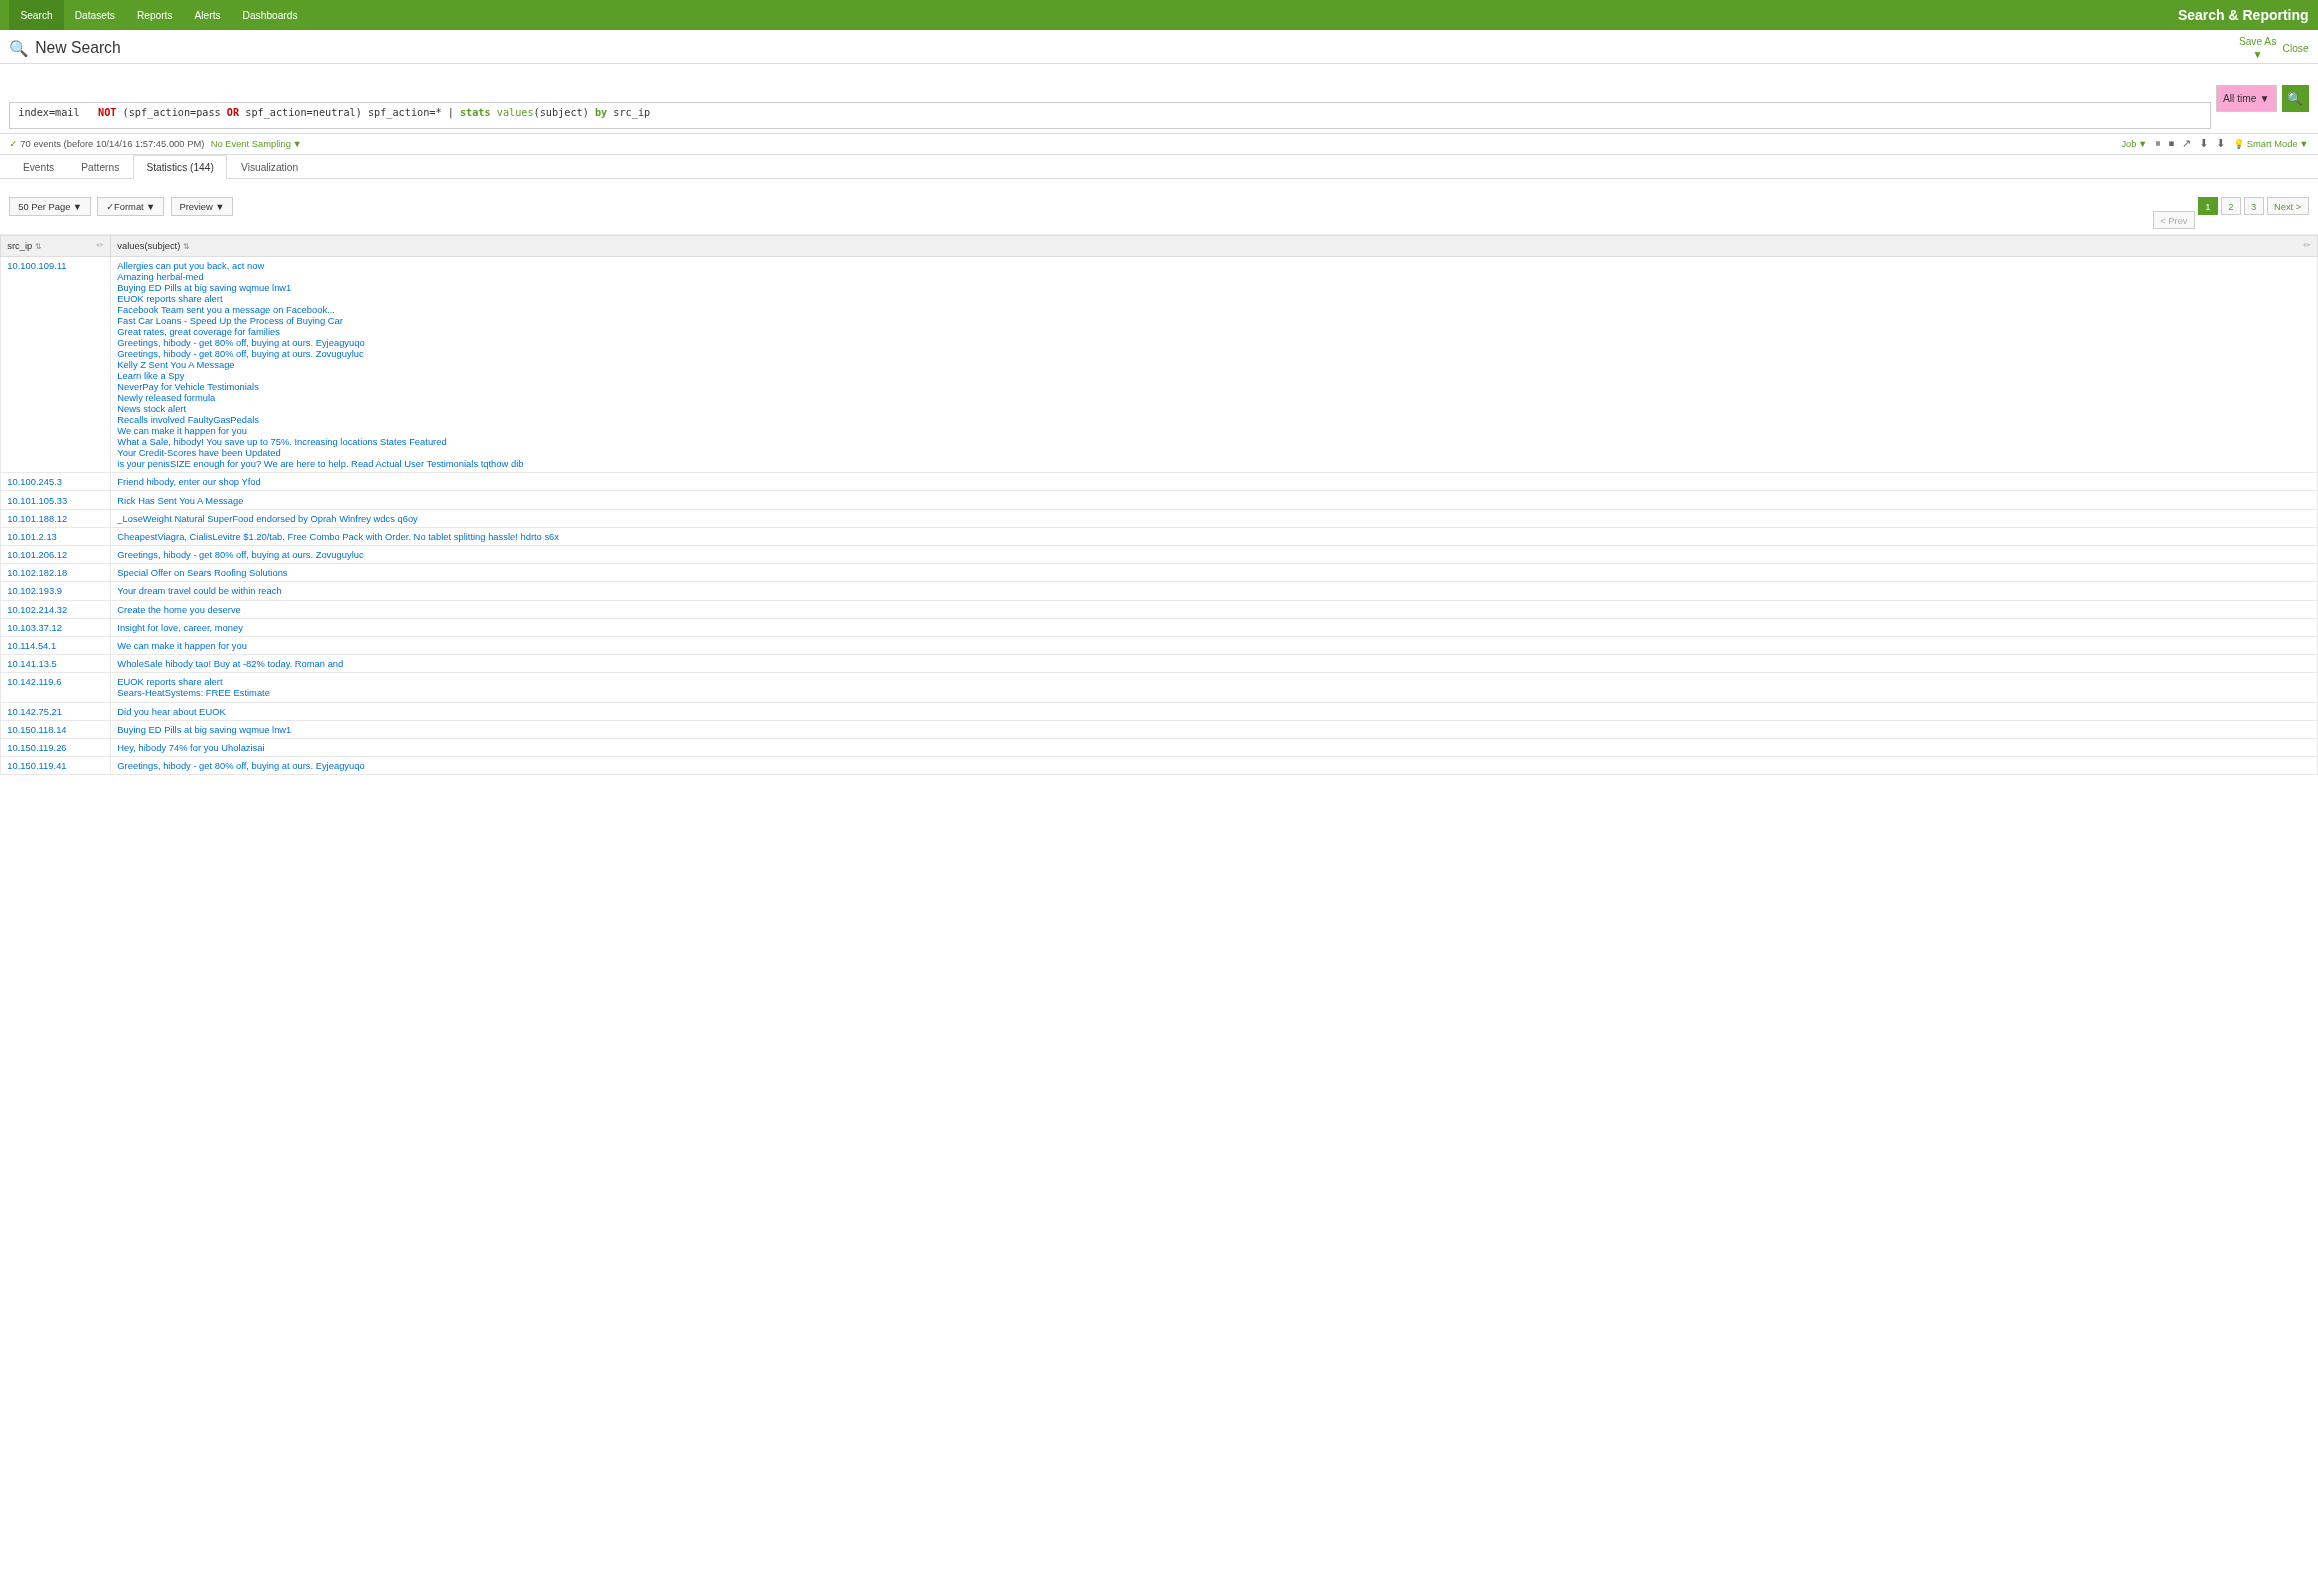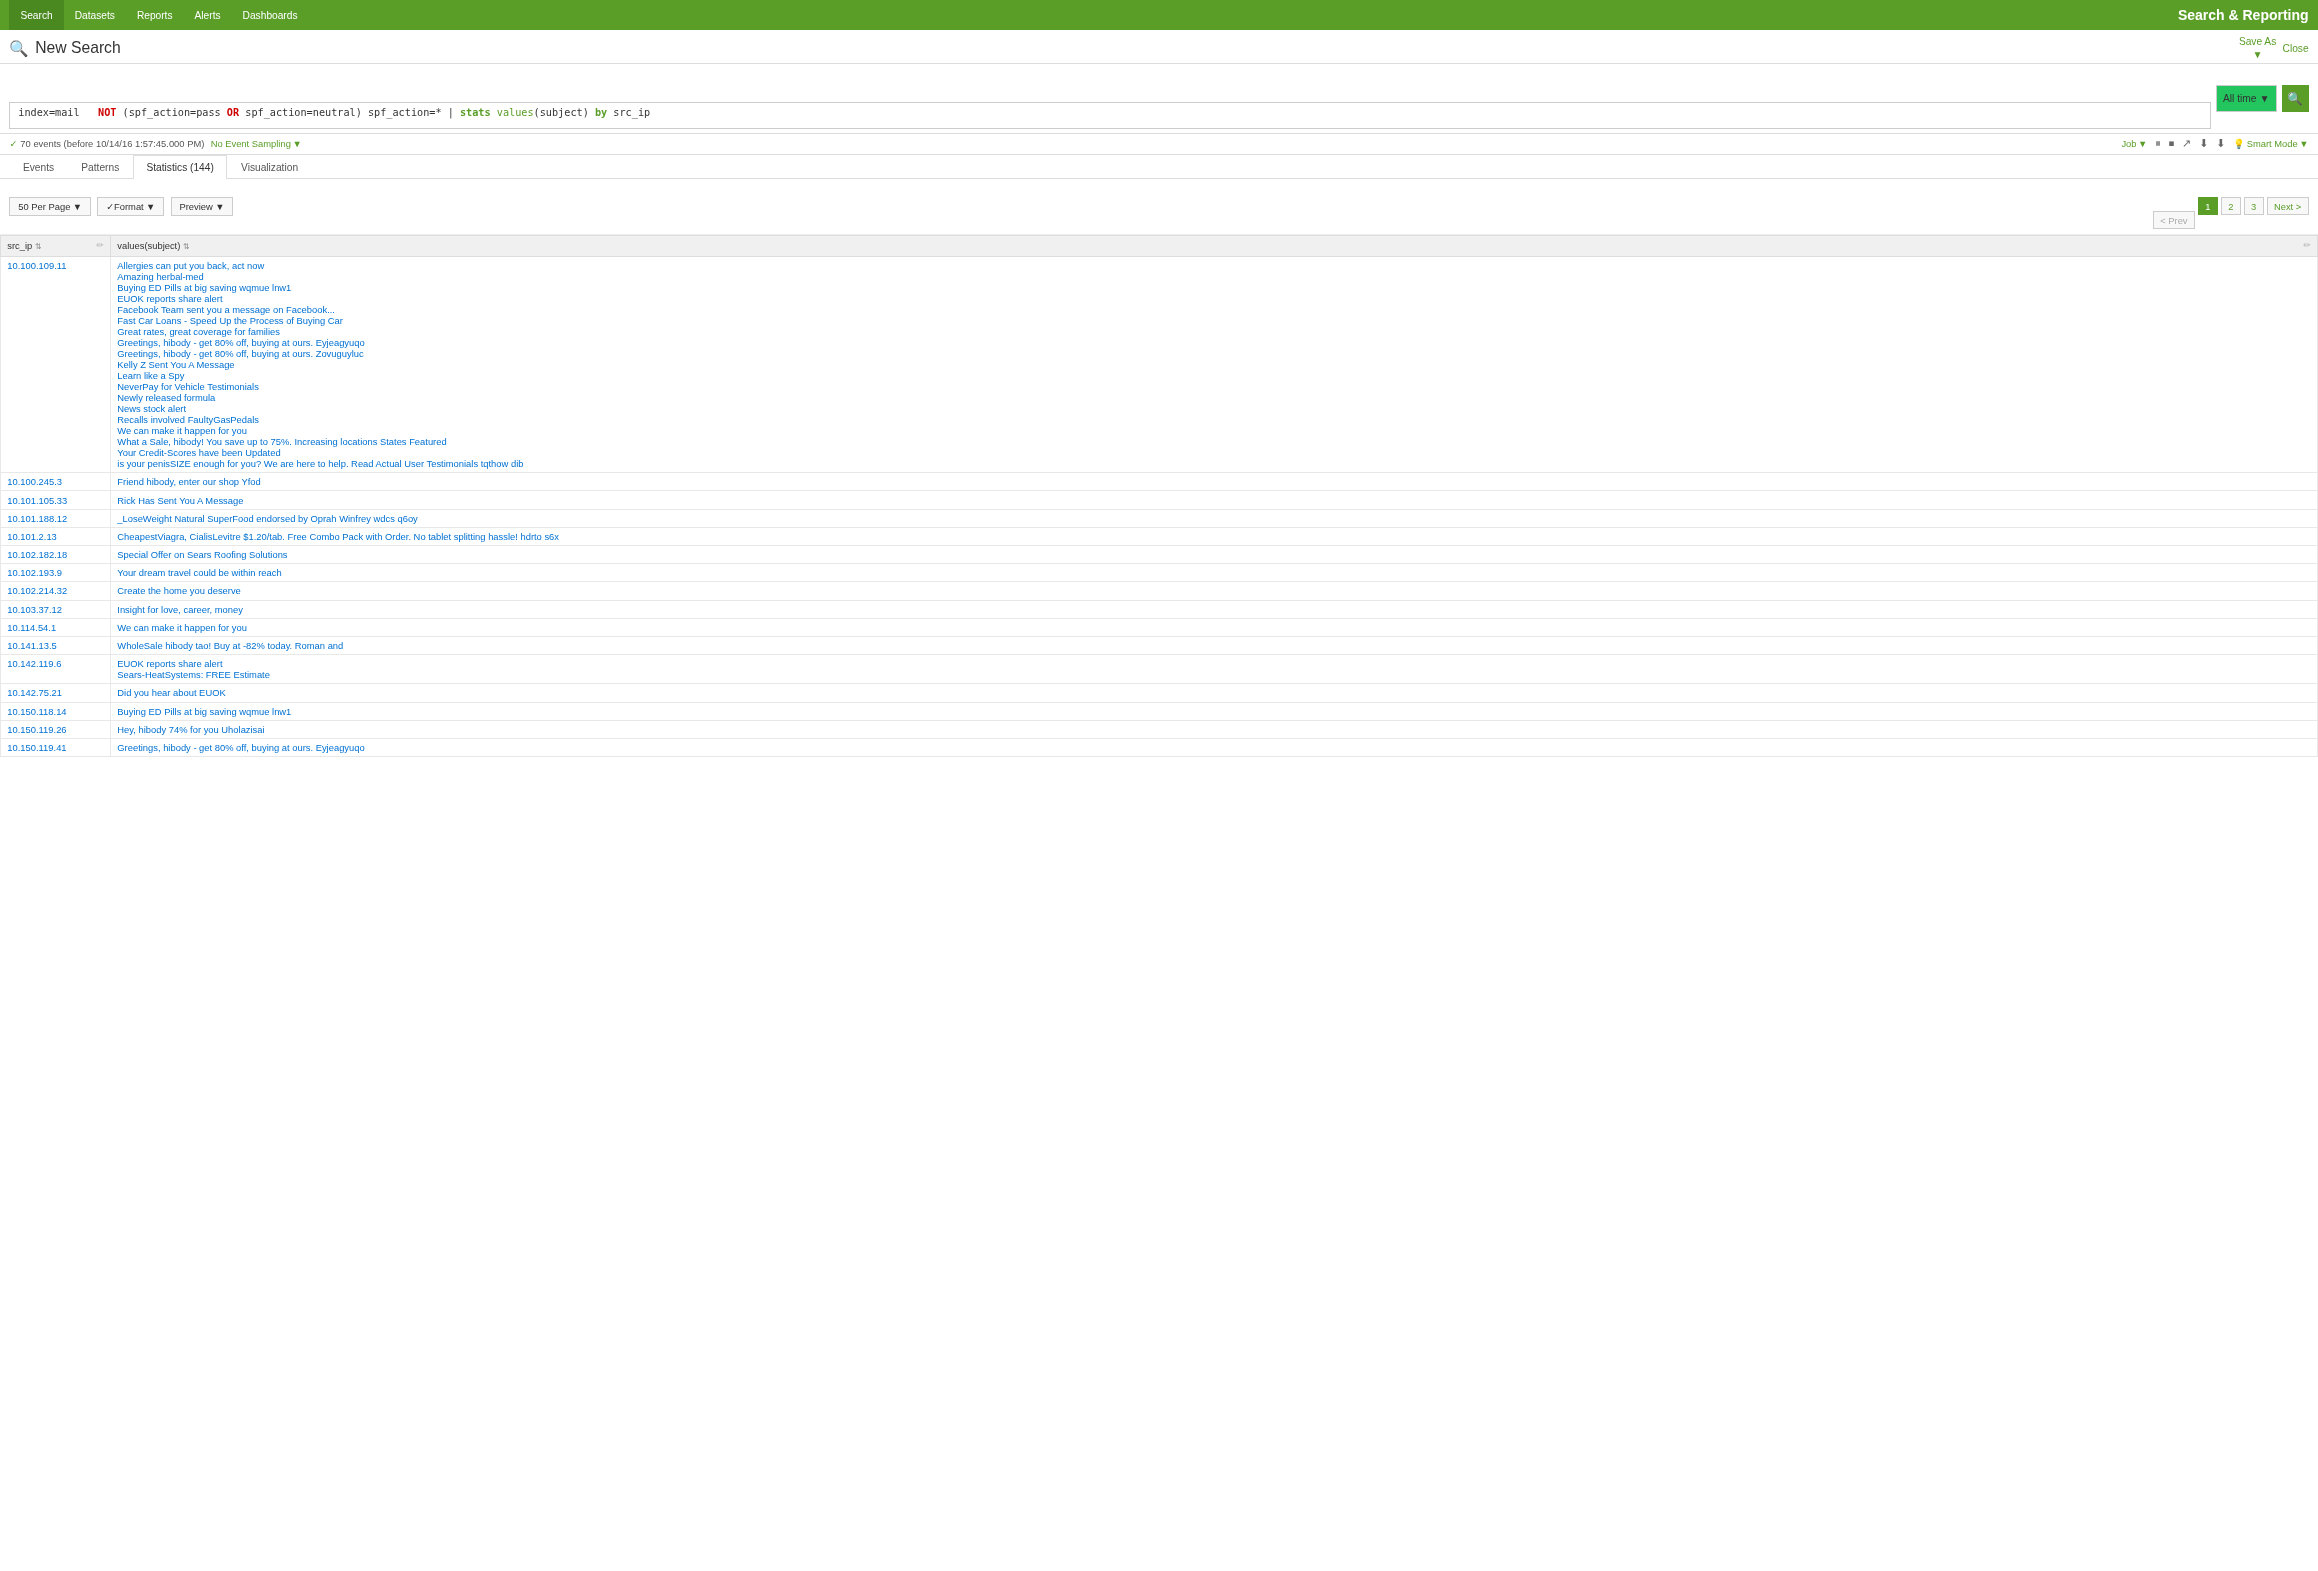--- a/index.html
+++ b/index.html
@@ -81,21 +81,21 @@
       display: flex;
       align-items: center;
       padding: 4.7px 9.4px;
       gap: 4.7px;
       border-bottom: 0.8px solid #ddd;
     }
     .time-picker {
       border: 0.8px solid #ccc;
       padding: 4.7px 6.3px;
       font-size: 10.2px;
-      background: #22c55e;
+      background: #f9a8d4;
       height: 27px;
       display: flex;
       align-items: center;
       gap: 3.1px;
       cursor: pointer;
     }
     .search-go-btn {
       background: #5a9e28;
       border: none;
       color: #fff;
@@ -421,20 +421,26 @@
             <div class="link-blue">_LoseWeight Natural SuperFood endorsed by Oprah Winfrey wdcs q6oy</div>
           </td>
         </tr>
         <tr>
           <td><span class="link-blue">10.101.2.13</span></td>
           <td>
             <div class="link-blue">CheapestViagra, CialisLevitre $1.20/tab. Free Combo Pack with Order. No tablet splitting hassle! hdrto s6x</div>
           </td>
         </tr>
         <tr>
+          <td><span class="link-blue">10.101.206.12</span></td>
+          <td>
+            <div class="link-blue">Greetings, hibody - get 80% off, buying at ours. Zovuguyluc</div>
+          </td>
+        </tr>
+        <tr>
           <td><span class="link-blue">10.102.182.18</span></td>
           <td>
             <div class="link-blue">Special Offer on Sears Roofing Solutions</div>
           </td>
         </tr>
         <tr>
           <td><span class="link-blue">10.102.193.9</span></td>
           <td>
             <div class="link-blue">Your dream travel could be within reach</div>
           </td>

